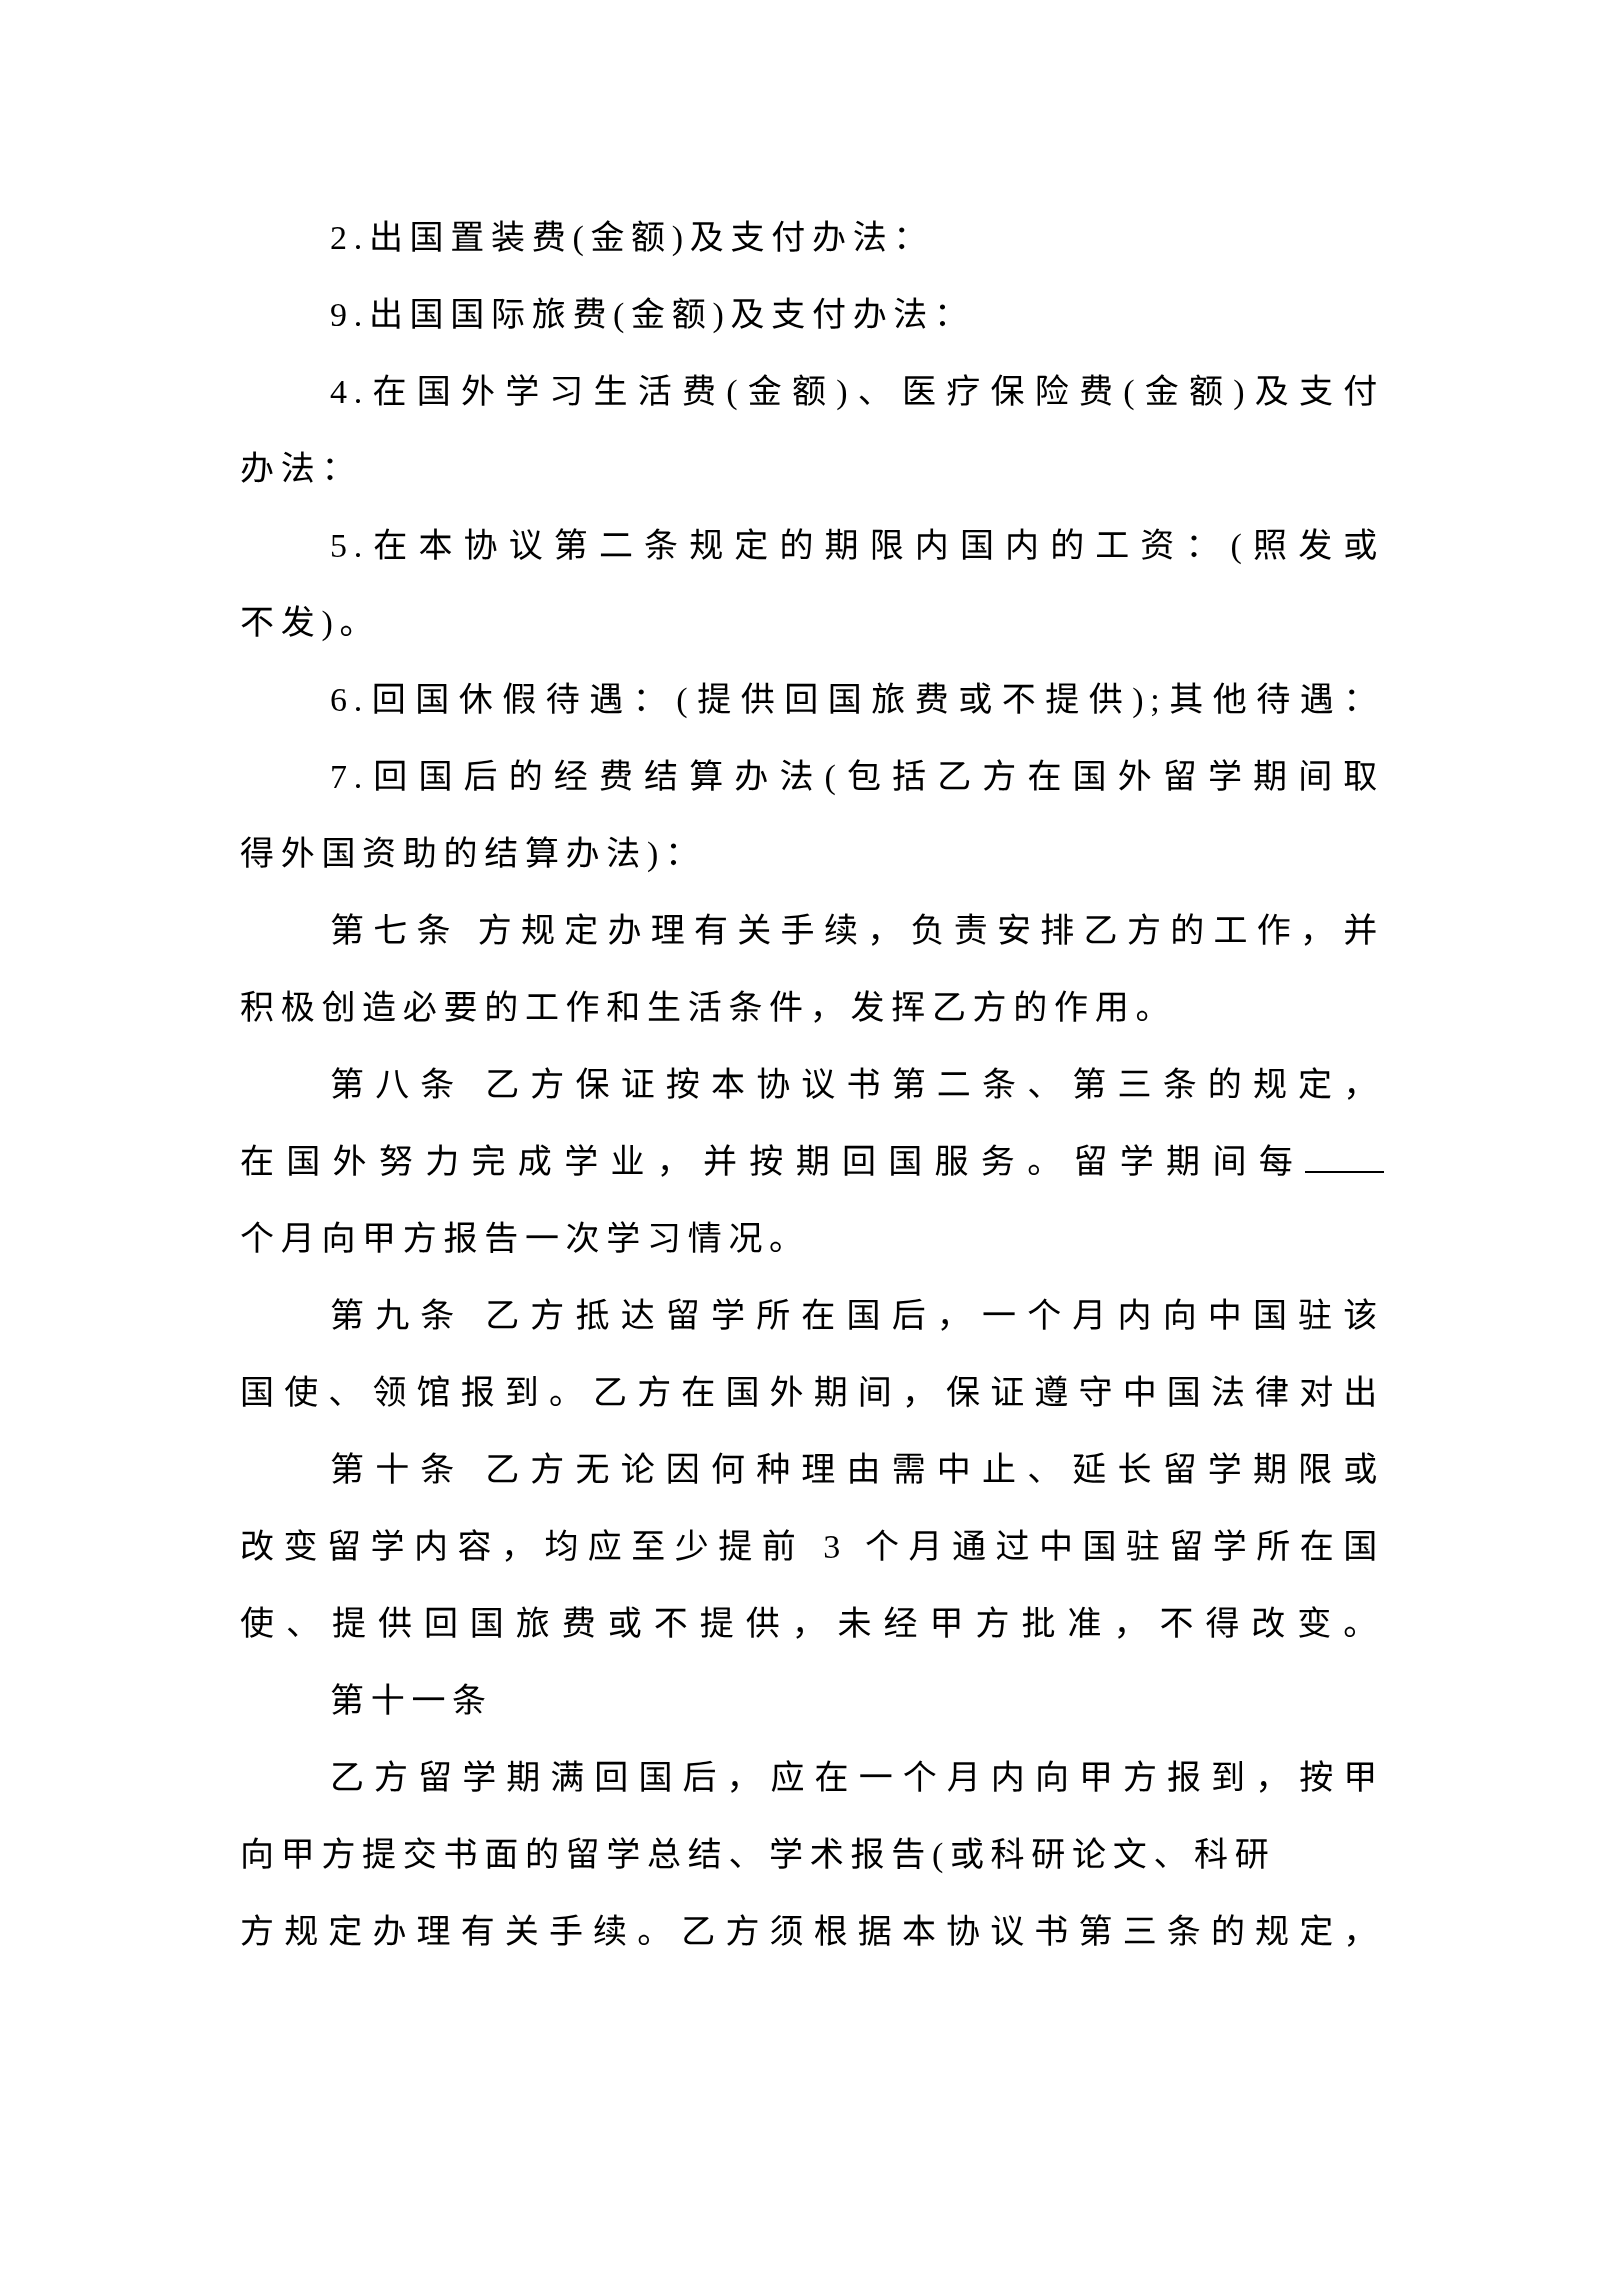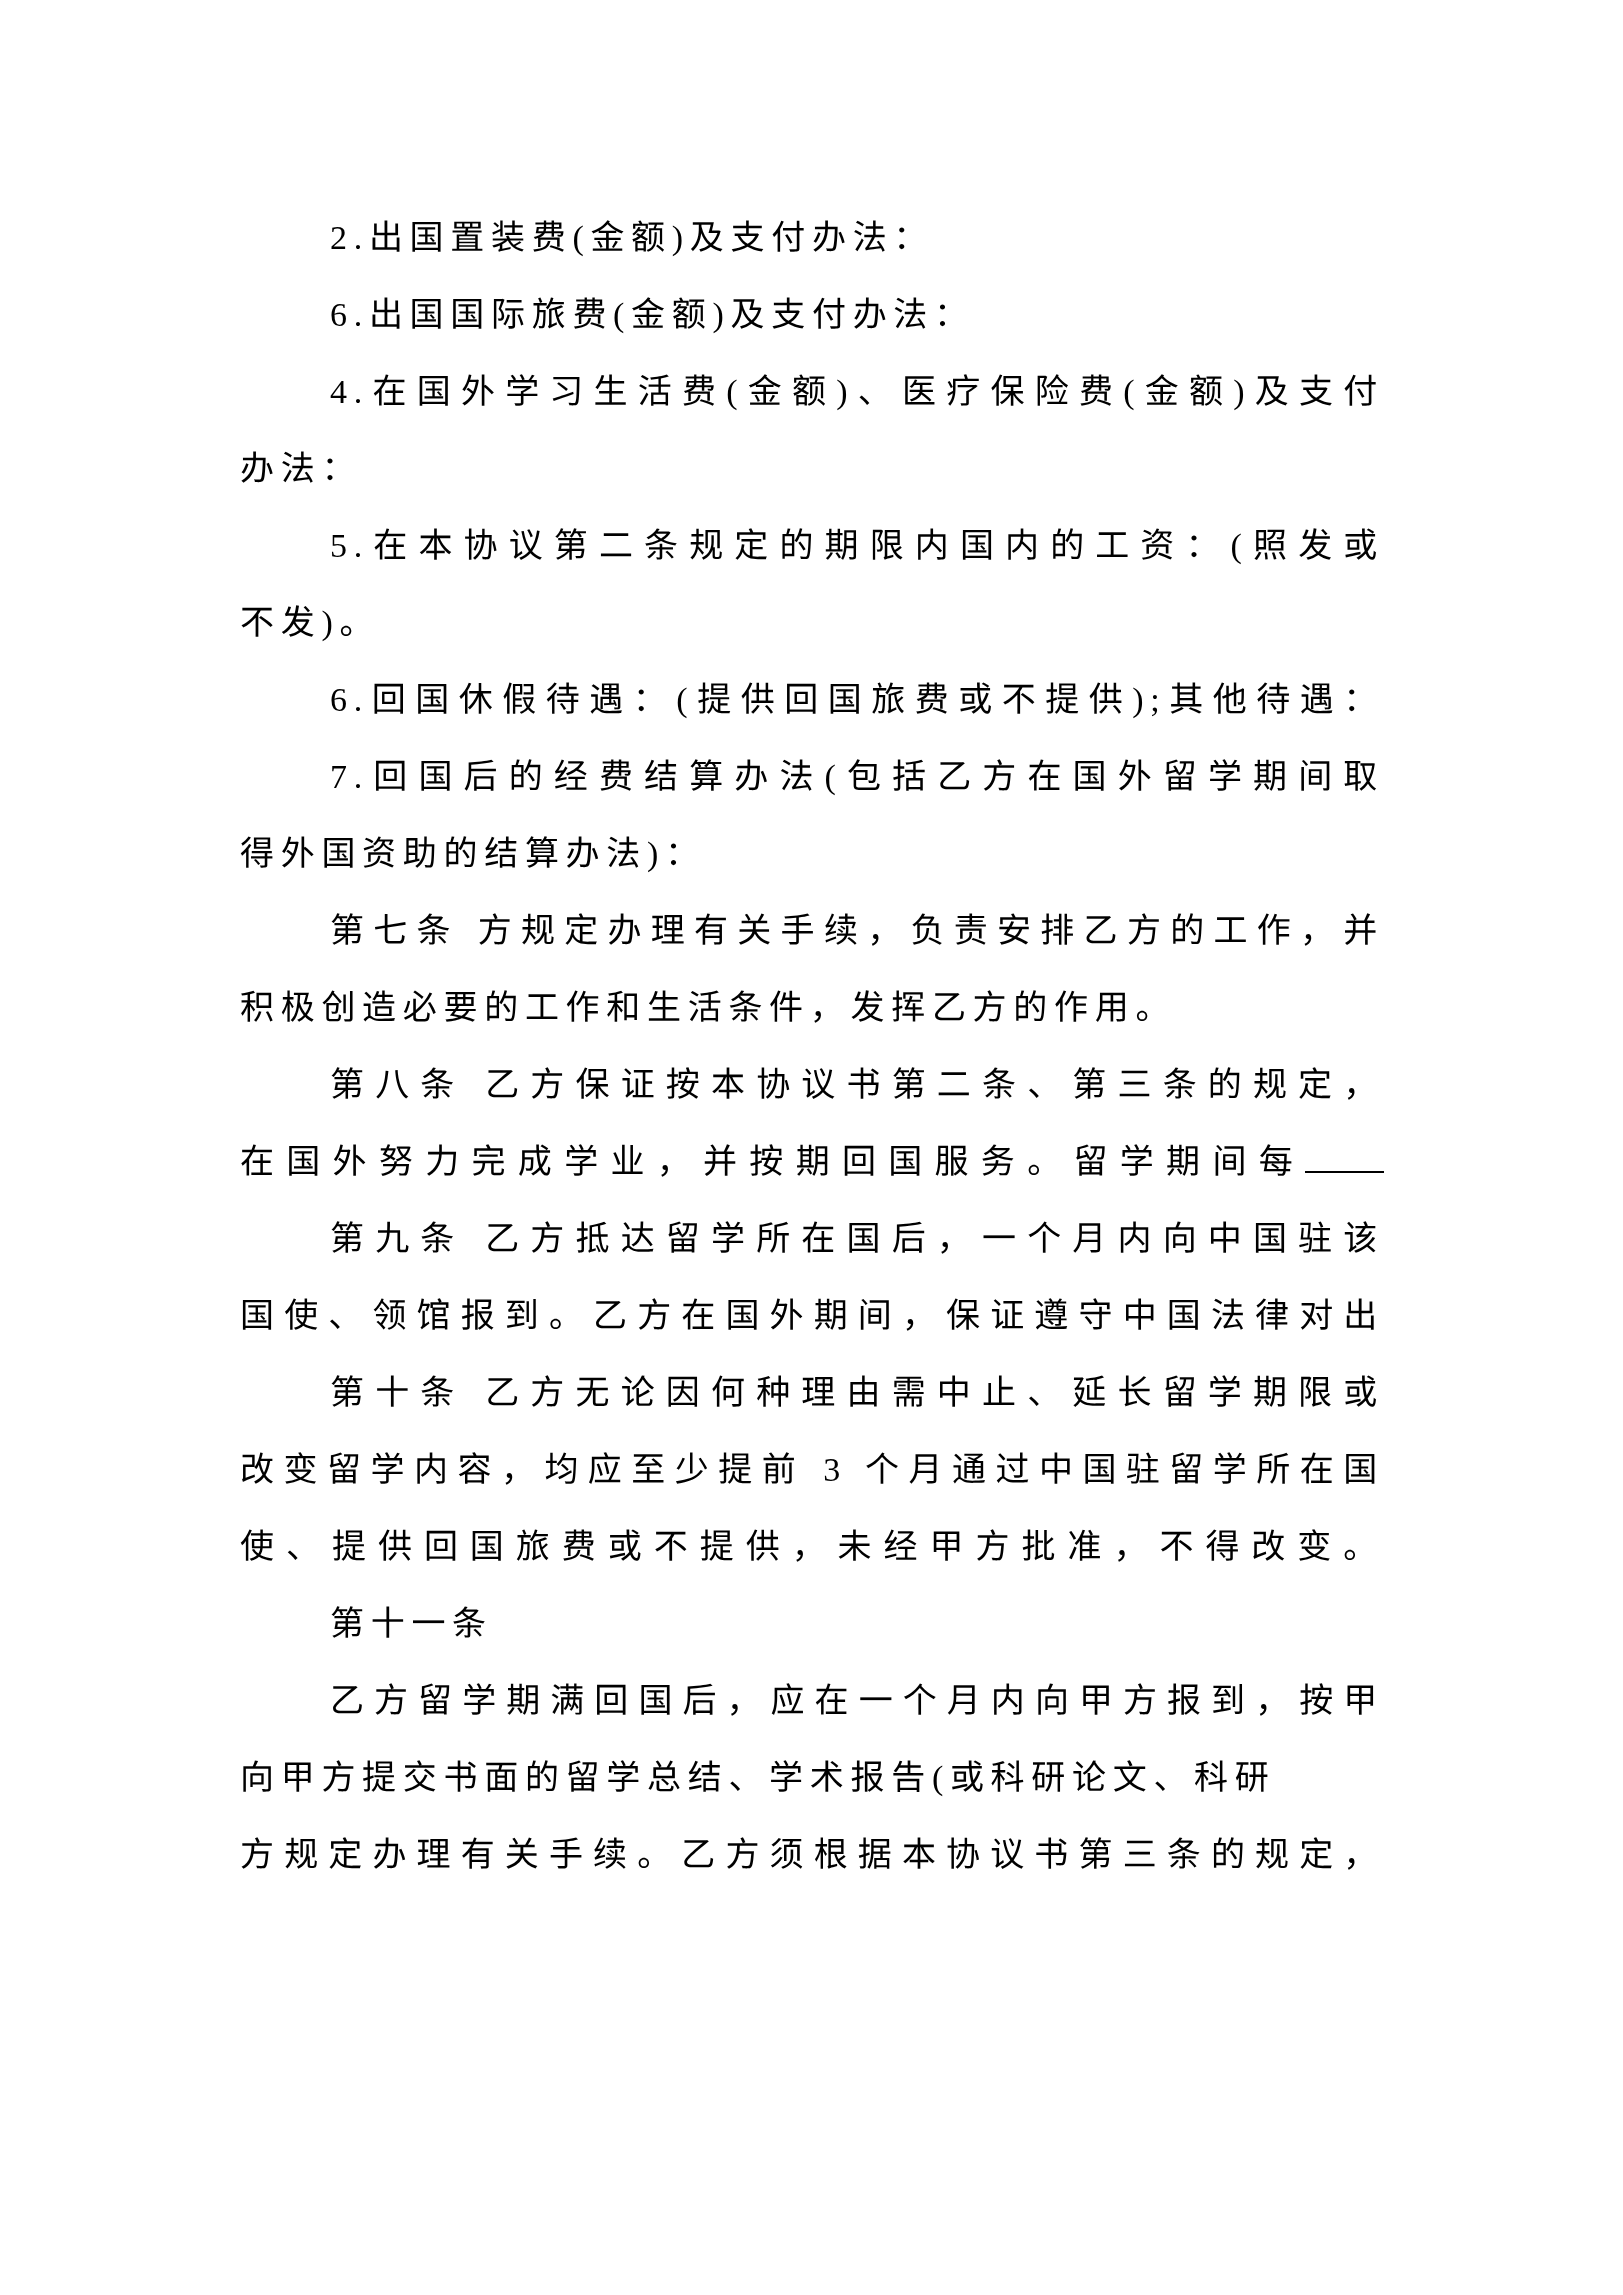--- a/index.html
+++ b/index.html
@@ -47,32 +47,33 @@
     vertical-align: baseline;
   }
 </style>
 </head>
 <body>
 
 <div class="page">
   <div class="content">
 
     <div class="line indent"><span>2.出国置装费(金额)及支付办法：</span></div>
-    <div class="line indent"><span>6.出国国际旅费(金额)及支付办法：</span></div>
+    <div class="line indent"><span>9.出国国际旅费(金额)及支付办法：</span></div>
     <div class="line indent justify"><span>4.在国外学习生活费(金额)、医疗保险费(金额)及支付</span></div>
     <div class="line"><span>办法：</span></div>
     <div class="line indent justify"><span>5.在本协议第二条规定的期限内国内的工资：(照发或</span></div>
     <div class="line"><span>不发)。</span></div>
     <div class="line indent justify"><span>6.回国休假待遇：(提供回国旅费或不提供);其他待遇：</span></div>
     <div class="line indent justify"><span>7.回国后的经费结算办法(包括乙方在国外留学期间取</span></div>
     <div class="line"><span>得外国资助的结算办法)：</span></div>
     <div class="line indent justify"><span>第七条 方规定办理有关手续，负责安排乙方的工作，并</span></div>
     <div class="line"><span>积极创造必要的工作和生活条件，发挥乙方的作用。</span></div>
     <div class="line indent justify"><span>第八条 乙方保证按本协议书第二条、第三条的规定，</span></div>
     <div class="line justify"><span>在国外努力完成学业，并按期回国服务。留学期间每</span><span class="blank"></span></div>
+    <div class="line"><span>个月向甲方报告一次学习情况。</span></div>
     <div class="line indent justify"><span>第九条 乙方抵达留学所在国后，一个月内向中国驻该</span></div>
     <div class="line justify"><span>国使、领馆报到。乙方在国外期间，保证遵守中国法律对出</span></div>
     <div class="line indent justify"><span>第十条 乙方无论因何种理由需中止、延长留学期限或</span></div>
     <div class="line justify"><span>改变留学内容，均应至少提前 3 个月通过中国驻留学所在国</span></div>
     <div class="line justify"><span>使、提供回国旅费或不提供，未经甲方批准，不得改变。</span></div>
     <div class="line indent"><span>第十一条</span></div>
     <div class="line indent justify"><span>乙方留学期满回国后，应在一个月内向甲方报到，按甲</span></div>
     <div class="line"><span>向甲方提交书面的留学总结、学术报告(或科研论文、科研</span></div>
     <div class="line justify"><span>方规定办理有关手续。乙方须根据本协议书第三条的规定，</span></div>
 

